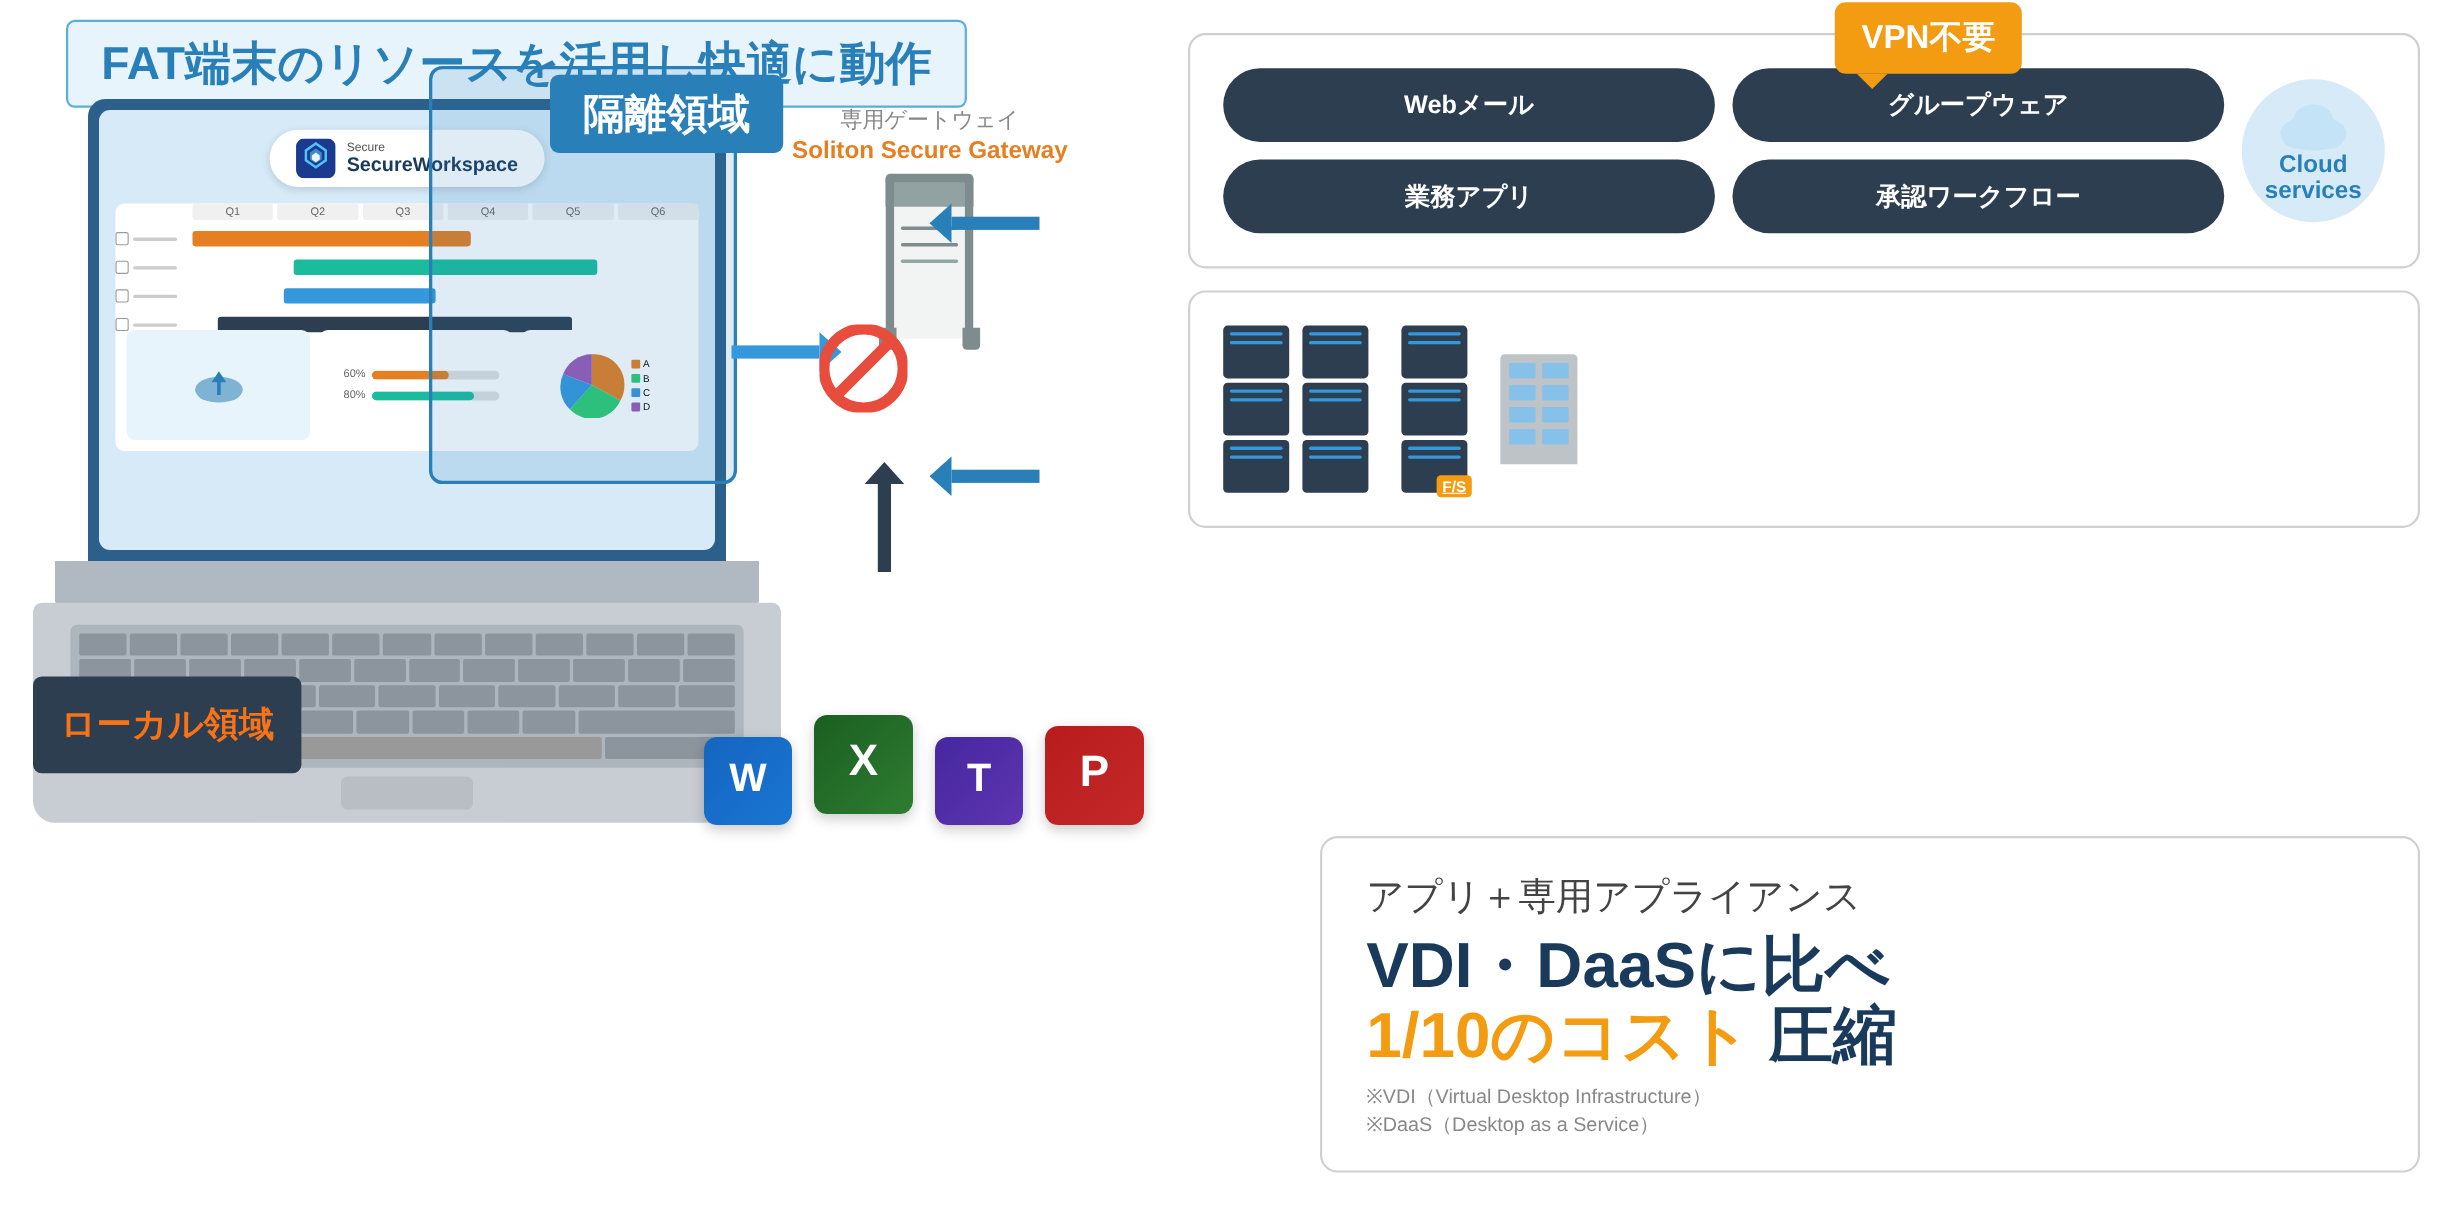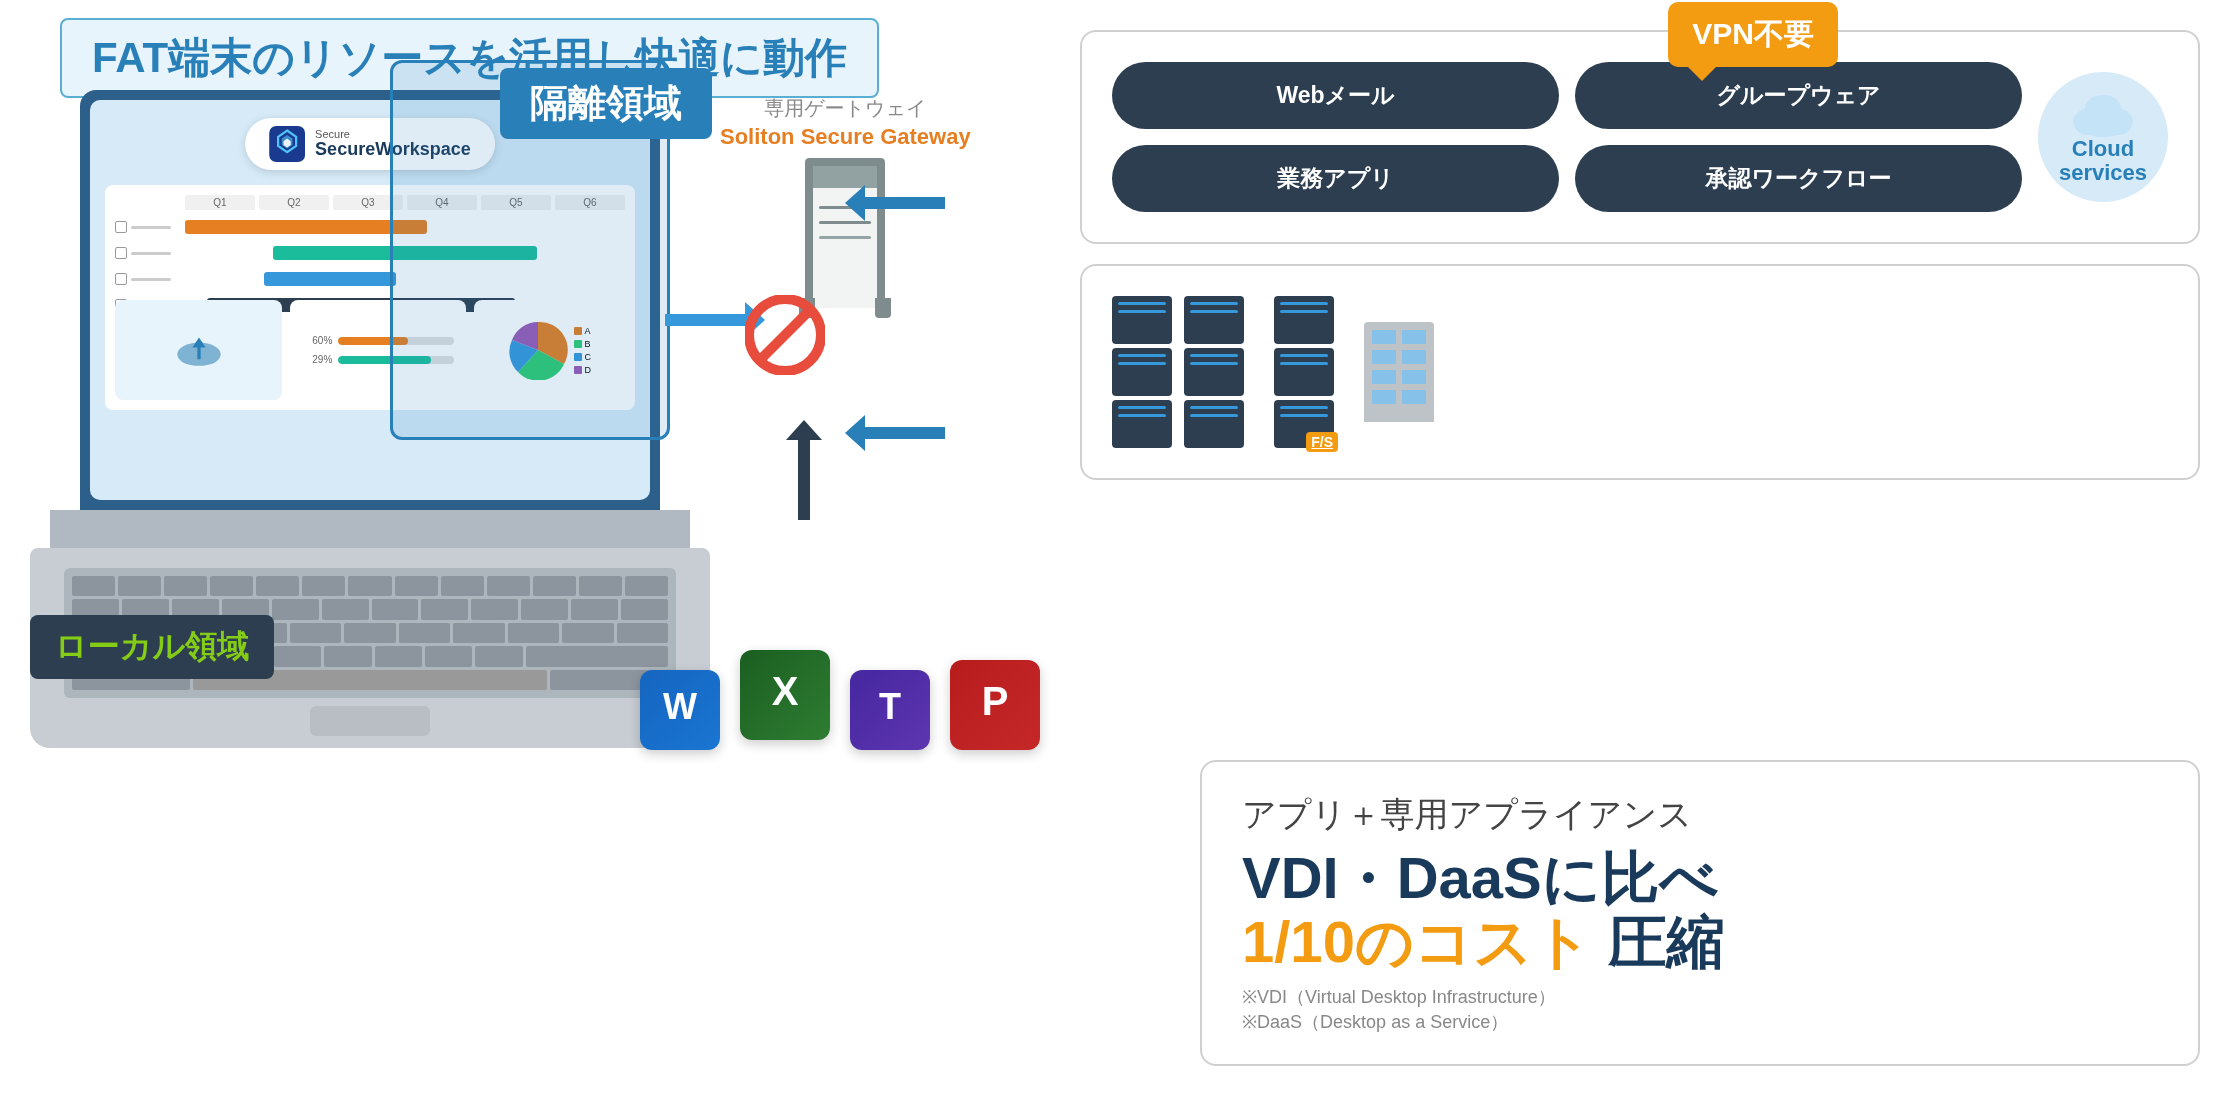--- a/index.html
+++ b/index.html
@@ -89,21 +89,20 @@
 
     
     .gantt-area {
       position: absolute;
       top: 85px;
       left: 15px;
       right: 15px;
       bottom: 90px;
       background: #ffffff;
       border-radius: 8px;
-      padding: 10px;
     }
     .gantt-header {
       display: flex;
       gap: 4px;
       margin-bottom: 8px;
       padding-left: 70px;
     }
     .gantt-col {
       flex: 1;
       text-align: center;
@@ -288,24 +287,24 @@
       border-radius: 8px;
       white-space: nowrap;
     }
 
     
     .local-label {
       position: absolute;
       top: 615px;
       left: 30px;
       background: #2c3e50;
-      color: #84cc16;
+      color: #f97316;
       font-size: 32px;
       font-weight: bold;
-      padding: 10px 25px;
+      padding: 22px 25px;
       border-radius: 8px;
     }
 
     
     .gateway-area {
       position: absolute;
       top: 95px;
       left: 720px;
       display: flex;
       flex-direction: column;
@@ -670,21 +669,21 @@
             </svg>
           </div>
           <div class="stats-widget">
             <div class="stat-row">
               <span class="stat-pct">60%</span>
               <div class="stat-bar-bg">
                   <div class="stat-bar-fill" style="width:60%;background:#e67e22;"></div>
                 </div>
             </div>
             <div class="stat-row">
-              <span class="stat-pct">29%</span>
+              <span class="stat-pct">80%</span>
               <div class="stat-bar-bg">
                   <div class="stat-bar-fill" style="width:80%;background:#1abc9c;"></div>
                 </div>
             </div>
           </div>
           <div class="pie-widget">
             <svg width="60" height="60" viewBox="0 0 60 60">
               <circle cx="30" cy="30" r="28" fill="#ecf0f1"></circle>
               <path d="M30,30 L30,2 A28,28 0 0,1 56,44 Z" fill="#e67e22"></path>
               <path d="M30,30 L56,44 A28,28 0 0,1 10,52 Z" fill="#2ecc71"></path>

